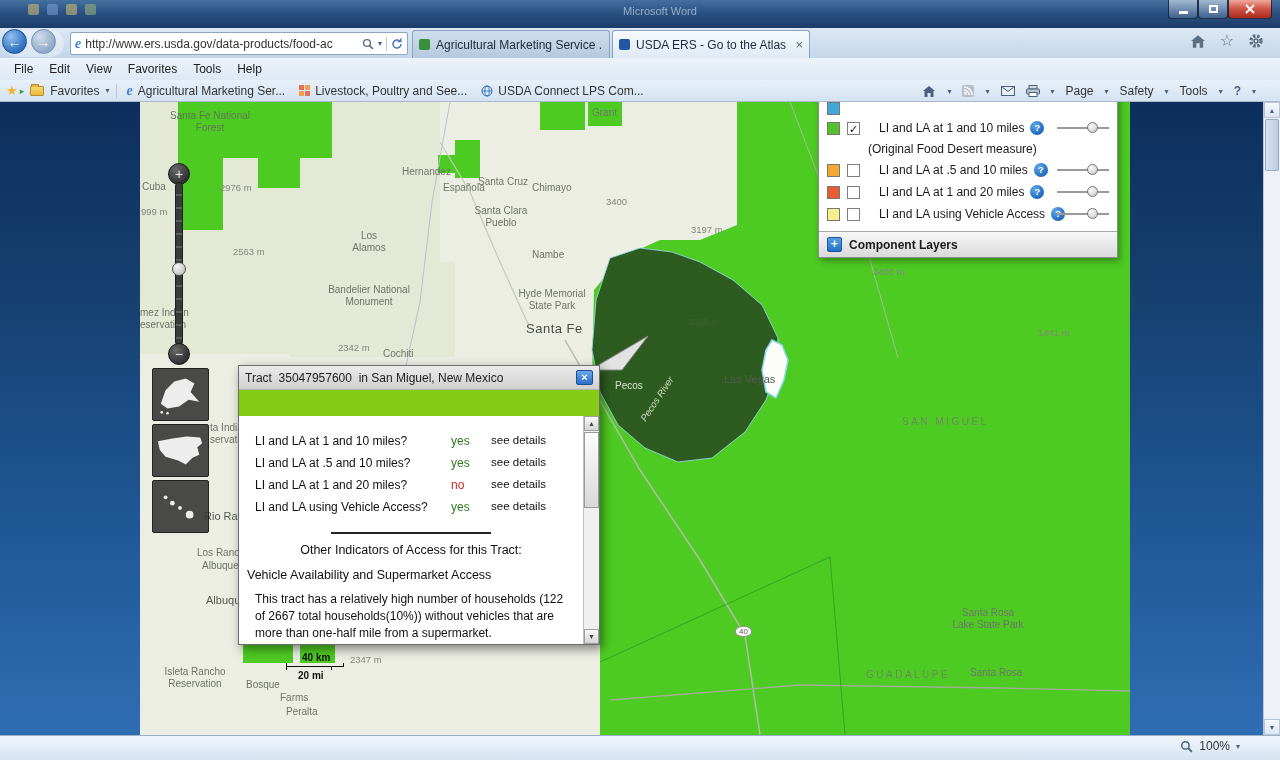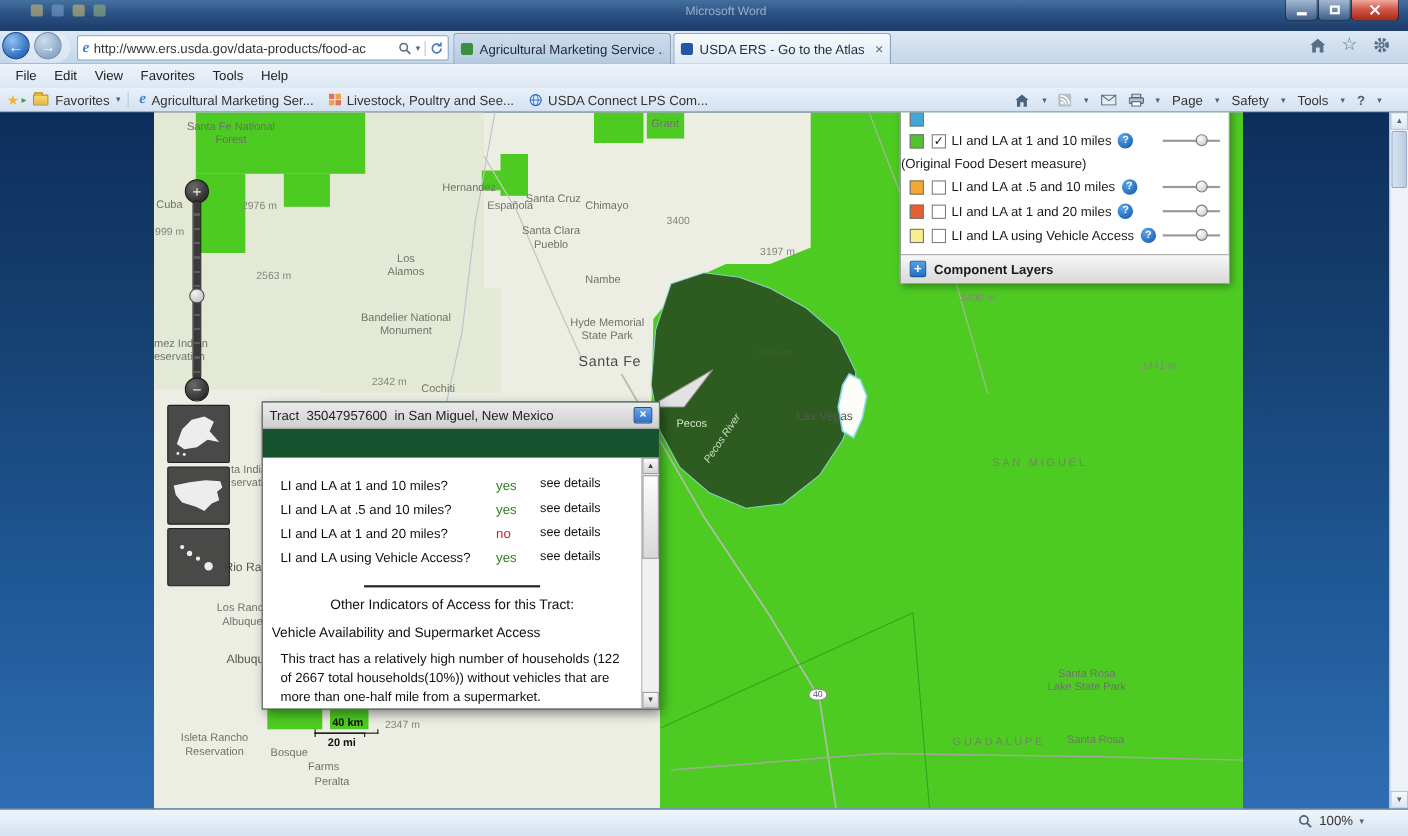--- a/index.html
+++ b/index.html
@@ -78,32 +78,32 @@
 .zbar{position:absolute;left:7px;top:19px;bottom:19px;width:8px;border-radius:4px;border:1px solid #1c1c1c;background:repeating-linear-gradient(180deg,#3a3a3a 0 11px,#5d5d5d 11px 13px)}
 .zknob{position:absolute;left:4px;top:99px;width:14px;height:14px;border-radius:50%;background:radial-gradient(circle at 35% 30%,#f4f4f4,#b5b5b5);border:1px solid #4e4e4e}
 
 .thumb{position:absolute;left:12px;width:57px;height:53px;background:rgba(60,60,60,.93);border:1px solid #222;border-radius:2px;z-index:5}
 
 .panel{position:absolute;left:678px;top:-10px;width:300px;background:#fff;border:1px solid #8c8c8c;box-shadow:2px 3px 7px rgba(0,0,0,.35);z-index:10;font-size:12px;color:#1a1a1a}
 .prow{position:relative;height:22px;display:flex;align-items:center;padding-left:8px}
 .prow.sliver{height:24px;align-items:flex-end;padding-bottom:2px}
 .swatch{width:13px;height:13px;border:1px solid #777;flex:0 0 13px}
 .cb{width:13px;height:13px;border:1px solid #7a8086;background:#fff;margin-left:7px;flex:0 0 13px;text-align:center;line-height:12px;font-size:11px;color:#111}
-.plabel{margin-left:5px;white-space:nowrap}
+.plabel{margin-left:19px;white-space:nowrap}
 .qmark{margin-left:6px;width:14px;height:14px;border-radius:50%;background:radial-gradient(circle at 35% 30%,#5ea8ec,#1f66b8 75%);color:#fff;font-size:9.5px;font-weight:bold;text-align:center;line-height:14px;flex:0 0 14px}
 .slider{position:absolute;right:8px;width:52px;height:14px}
 .strack{position:absolute;left:0;right:0;top:6px;height:2px;background:#9a9a9a}
 .sknob{position:absolute;left:30px;top:1px;width:11px;height:11px;border-radius:50%;background:radial-gradient(circle at 35% 30%,#fdfdfd,#c2c2c2);border:1px solid #777}
-.psub{height:20px;line-height:20px;white-space:nowrap}
+.psub{height:20px;line-height:20px;padding-left:49px;white-space:nowrap}
 .pcomp{margin-top:6px;height:26px;background:linear-gradient(#f7f7f7,#d9d9d9);border-top:1px solid #a8a8a8;display:flex;align-items:center;padding:0 8px;gap:7px}
 .pplus{width:15px;height:15px;background:linear-gradient(#55a0e4,#2470c4);border:1px solid #1c559c;border-radius:2px;color:#fff;font-weight:bold;font-size:12px;line-height:13px;text-align:center}
 .pcomptxt{font-weight:bold;font-size:12px}
 
 .pointer{position:absolute;left:440px;top:226px;z-index:9}
-.popup{position:absolute;left:98px;top:263px;width:362px;height:280px;background:#14532d;border:1px solid #6e6e6e;box-shadow:3px 4px 10px rgba(0,0,0,.45);z-index:10}
+.popup{position:absolute;left:98px;top:263px;width:362px;height:280px;background:#84cc16;border:1px solid #6e6e6e;box-shadow:3px 4px 10px rgba(0,0,0,.45);z-index:10}
 .ptitle{height:24px;background:linear-gradient(#ebebeb,#cfcfcf);border-bottom:1px solid #b0b0b0;display:flex;align-items:center;padding:0 6px}
 .ptitletxt{font-size:12px;color:#222;white-space:pre;flex:1}
 .pclose{width:17px;height:15px;background:linear-gradient(#6aa7e8,#2f6fc8);border:1px solid #1d4f96;border-radius:2px;color:#fff;font-size:11px;line-height:13px;text-align:center;font-weight:bold}
 .ptabs{height:26px;background:#c9c9c9;border-bottom:1px solid #9a9a9a;display:flex;align-items:flex-end;padding-left:5px}
 .ptab{padding:3px 10px 3px;font-size:12px;border:1px solid #9a9a9a;border-bottom:none;background:#dedede;margin-right:2px;color:#222}
 .ptab.activep{background:#fff;padding-bottom:5px;margin-bottom:-1px}
 .pbody{position:absolute;left:0;top:50px;right:16px;bottom:0;background:#fff;font-size:12px;color:#111}
 .qrow{position:relative;height:22px}
 .q{position:absolute;left:16px;top:4px}
 .ans{position:absolute;left:212px;top:4px}

